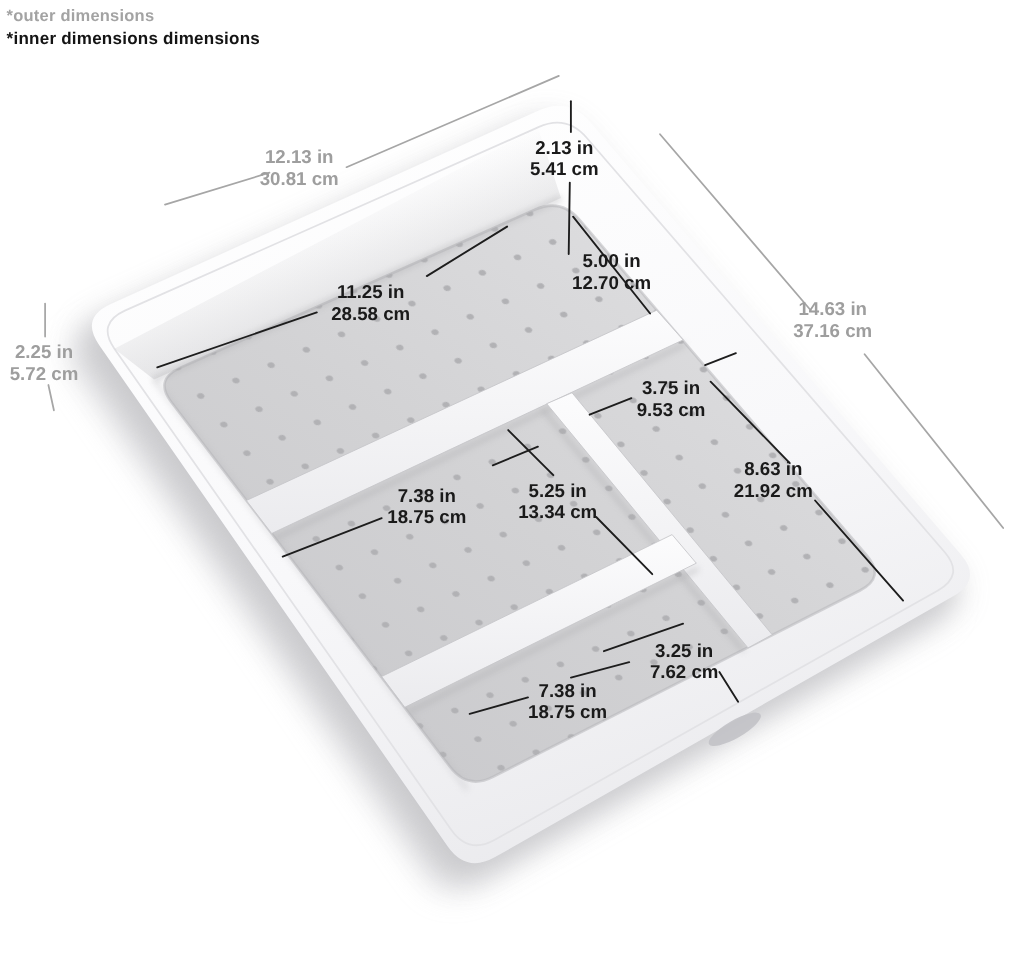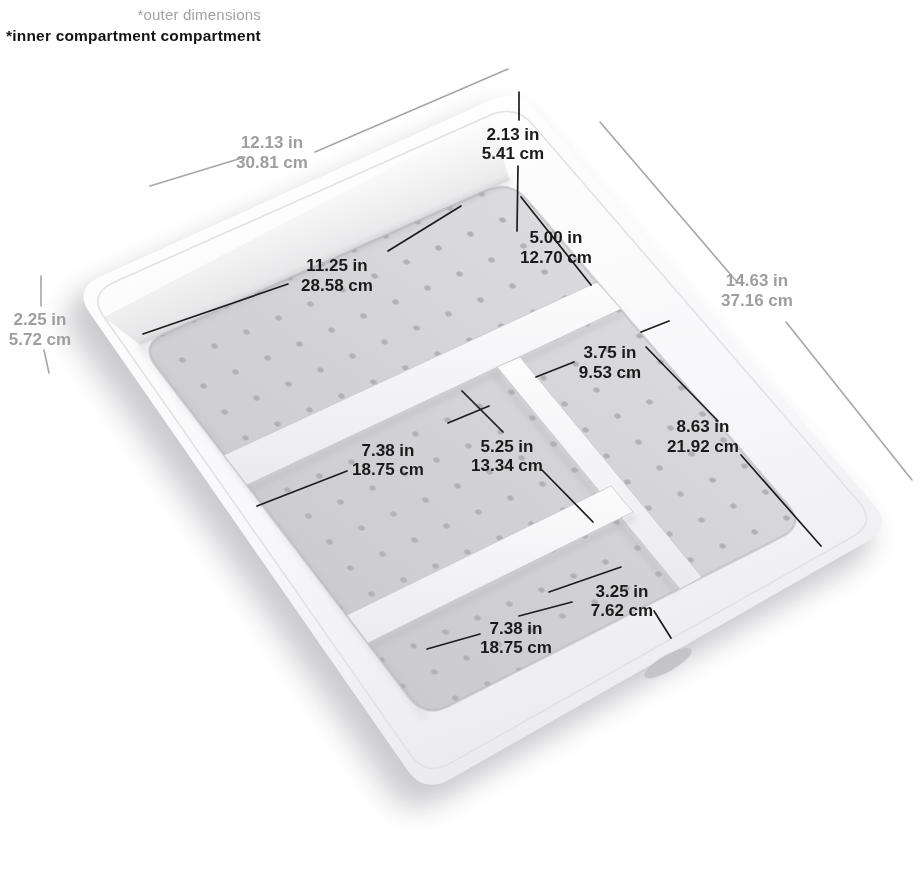--- a/index.html
+++ b/index.html
@@ -1,36 +1,36 @@
 <!DOCTYPE html>
 <html><head>
 <meta charset="utf-8">
 <style>
   html,body{margin:0;padding:0;background:#ffffff;}
   #page{position:relative;width:920px;height:871px;background:#ffffff;overflow:hidden;
         font-family:"Liberation Sans",sans-serif;}
   #header{position:absolute;top:4px;left:6px;line-height:21px;}
-  .note-outer{font-size:15px;font-weight:400;color:#a3a3a3;letter-spacing:0.2px;text-align:right;}
+  .note-outer{font-size:15px;font-weight:700;color:#a3a3a3;letter-spacing:0.2px;}
   .note-inner{font-size:15.5px;font-weight:700;color:#141414;letter-spacing:0.2px;}
   svg{position:absolute;top:0;left:0;}
   .dim-text{font-family:"Liberation Sans",sans-serif;font-size:17px;font-weight:700;
             text-anchor:middle;}
   .dim-black{fill:#1a1a1a;}
   .dim-gray{fill:#9e9e9e;}
   .dimline-black{stroke:#1d1d1d;stroke-width:1.7;fill:none;stroke-linecap:round;}
   .dimline-gray{stroke:#a6a6a6;stroke-width:1.6;fill:none;stroke-linecap:round;}
 </style>
 </head>
 <body>
 
 <div id="page">
 
   <div id="header">
     <div class="note-outer">*outer dimensions</div>
-    <div class="note-inner">*inner compartment compartment</div>
+    <div class="note-inner">*inner dimensions dimensions</div>
   </div>
 
   <svg width="920" height="871" viewBox="0 0 920 871">
     <defs>
       <filter id="blurBig" x="-30%" y="-30%" width="160%" height="160%">
         <feGaussianBlur stdDeviation="14"></feGaussianBlur>
       </filter>
       <filter id="blurSoft" x="-40%" y="-40%" width="180%" height="180%">
         <feGaussianBlur stdDeviation="3"></feGaussianBlur>
       </filter>

